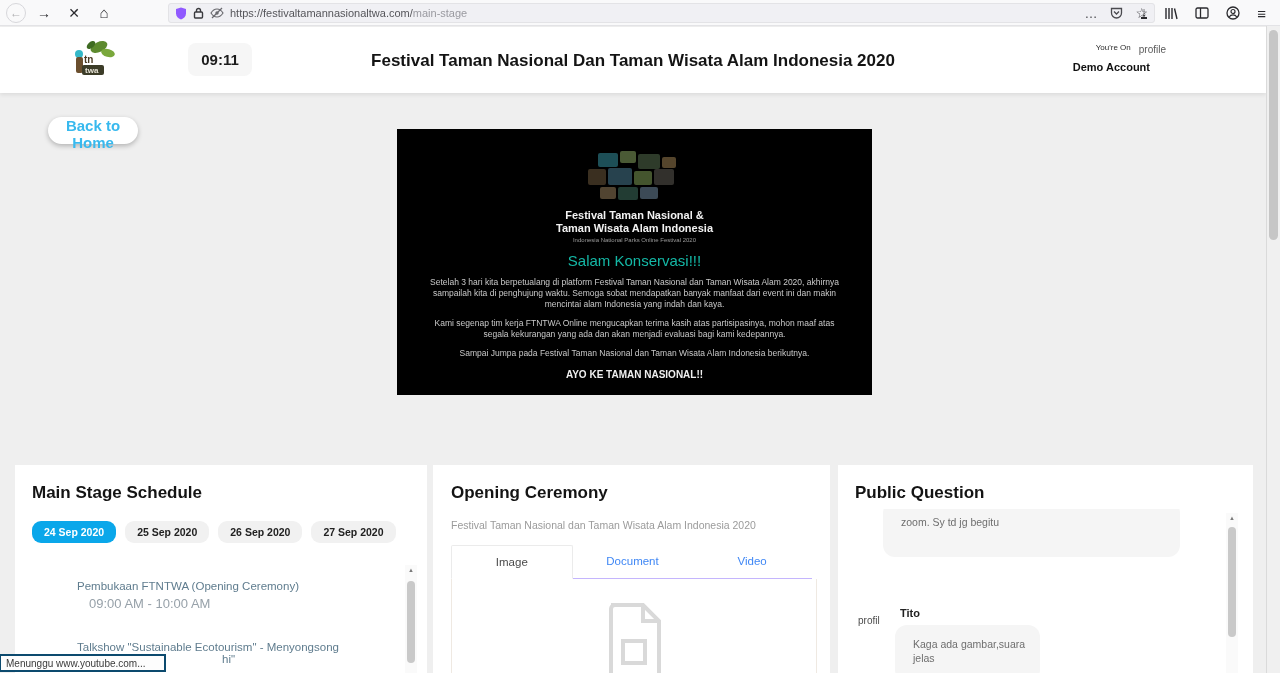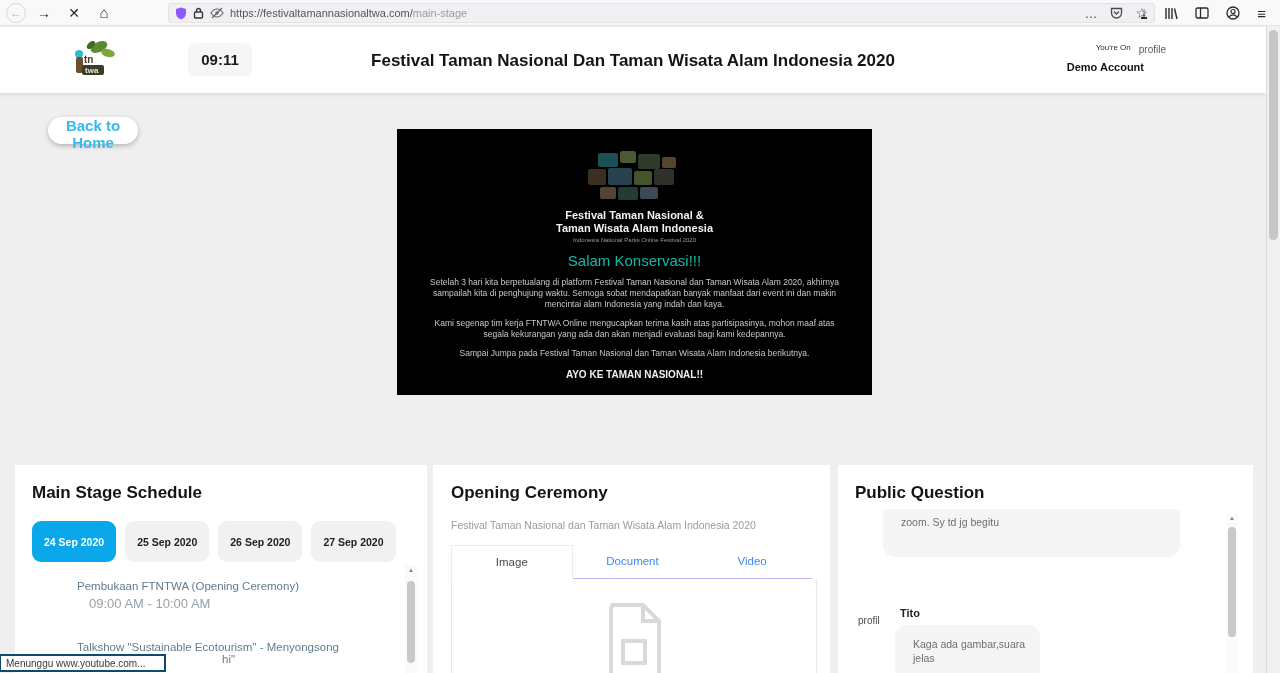--- a/index.html
+++ b/index.html
@@ -31,21 +31,21 @@
     box-shadow:0 2px 4px rgba(0,0,0,0.08); z-index:10; }
   .logo { position:absolute; left:66px; top:10px; }
   .time-badge { position:absolute; left:188px; top:16px; width:64px; height:33px; background:#f6f6f6;
     border-radius:8px; display:flex; align-items:center; justify-content:center;
     font-size:15px; font-weight:bold; color:#1c1c1c; }
   .page-title { position:absolute; left:0; top:24px; width:1266px; text-align:center;
     font-size:17px; font-weight:bold; color:#141414; }
   .acct { position:absolute; right:100px; top:12px; text-align:right; width:160px; }
   .acct .youre { font-size:8px; color:#2b2b2b; display:inline-block; margin-right:8px; vertical-align:top; margin-top:4px;}
   .acct .prof { font-size:10px; color:#5a5a5a; display:inline-block; }
-  .acct .name { font-size:11px; font-weight:bold; color:#111; margin-top:4px; margin-right:22px;}
+  .acct .name { font-size:11px; font-weight:bold; color:#111; margin-top:4px; margin-right:16px;}
 
   
   .back-btn { position:absolute; left:48px; top:117px; width:90px; height:27px; background:#fff;
     border:none; border-radius:14px; box-shadow:0 2px 5px rgba(0,0,0,0.25);
     font-size:15px; font-weight:bold; color:#38b9ee; cursor:pointer;
     font-family:"Liberation Sans", sans-serif; }
 
   
   .stage { position:absolute; left:397px; top:129px; width:475px; height:266px; background:#000;
     color:#d9d9d9; text-align:center; }
@@ -56,21 +56,21 @@
   .stage p.msg { font-size:8.5px; line-height:11px; color:#c9c9c9; width:412px; margin:8px auto 0 auto; }
   .stage .closing { font-size:10px; font-weight:bold; color:#efefef; margin-top:10px; }
 
   
   .card { position:absolute; top:465px; background:#fff; height:235px; }
   .card h2 { font-size:17px; font-weight:bold; color:#141414; }
 
   .card-schedule { left:15px; width:412px; }
   .card-schedule h2 { margin:18px 0 0 17px; }
   .date-row { display:flex; gap:9px; margin:18px 0 0 17px; }
-  .date-pill { height:41px; padding:0 12px; border:none; border-radius:9px; background:#f1f1f1;
+  .date-pill { height:22px; padding:0 12px; border:none; border-radius:9px; background:#f1f1f1;
     font-size:10.5px; font-weight:bold; color:#222; cursor:pointer; font-family:"Liberation Sans", sans-serif; }
   .date-pill.active { background:#0aa7ea; color:#fff; }
   .sched-list { position:absolute; left:17px; top:100px; width:375px; height:135px; overflow:hidden; }
   .sched-item { margin:15px 0 0 45px; cursor:pointer; }
   .sched-item .t { font-size:11.5px; color:#5f7c8e; }
   .sched-item .t2 { font-size:11.5px; color:#5f7c8e; padding-left:145px; }
   .sched-item .tm { font-size:13px; color:#97a1a9; margin-top:4px;margin-left:12px; }
   .vscroll { position:absolute; width:12px; background:#fafafa; }
   .vscroll .arrow { display:block; text-align:center; font-size:6px; color:#7a7a7a; padding-top:2px; cursor:pointer;}
   .vscroll .vthumb { position:absolute; left:2px; width:8px; background:#c9c9c9; border-radius:4px; cursor:pointer; }

